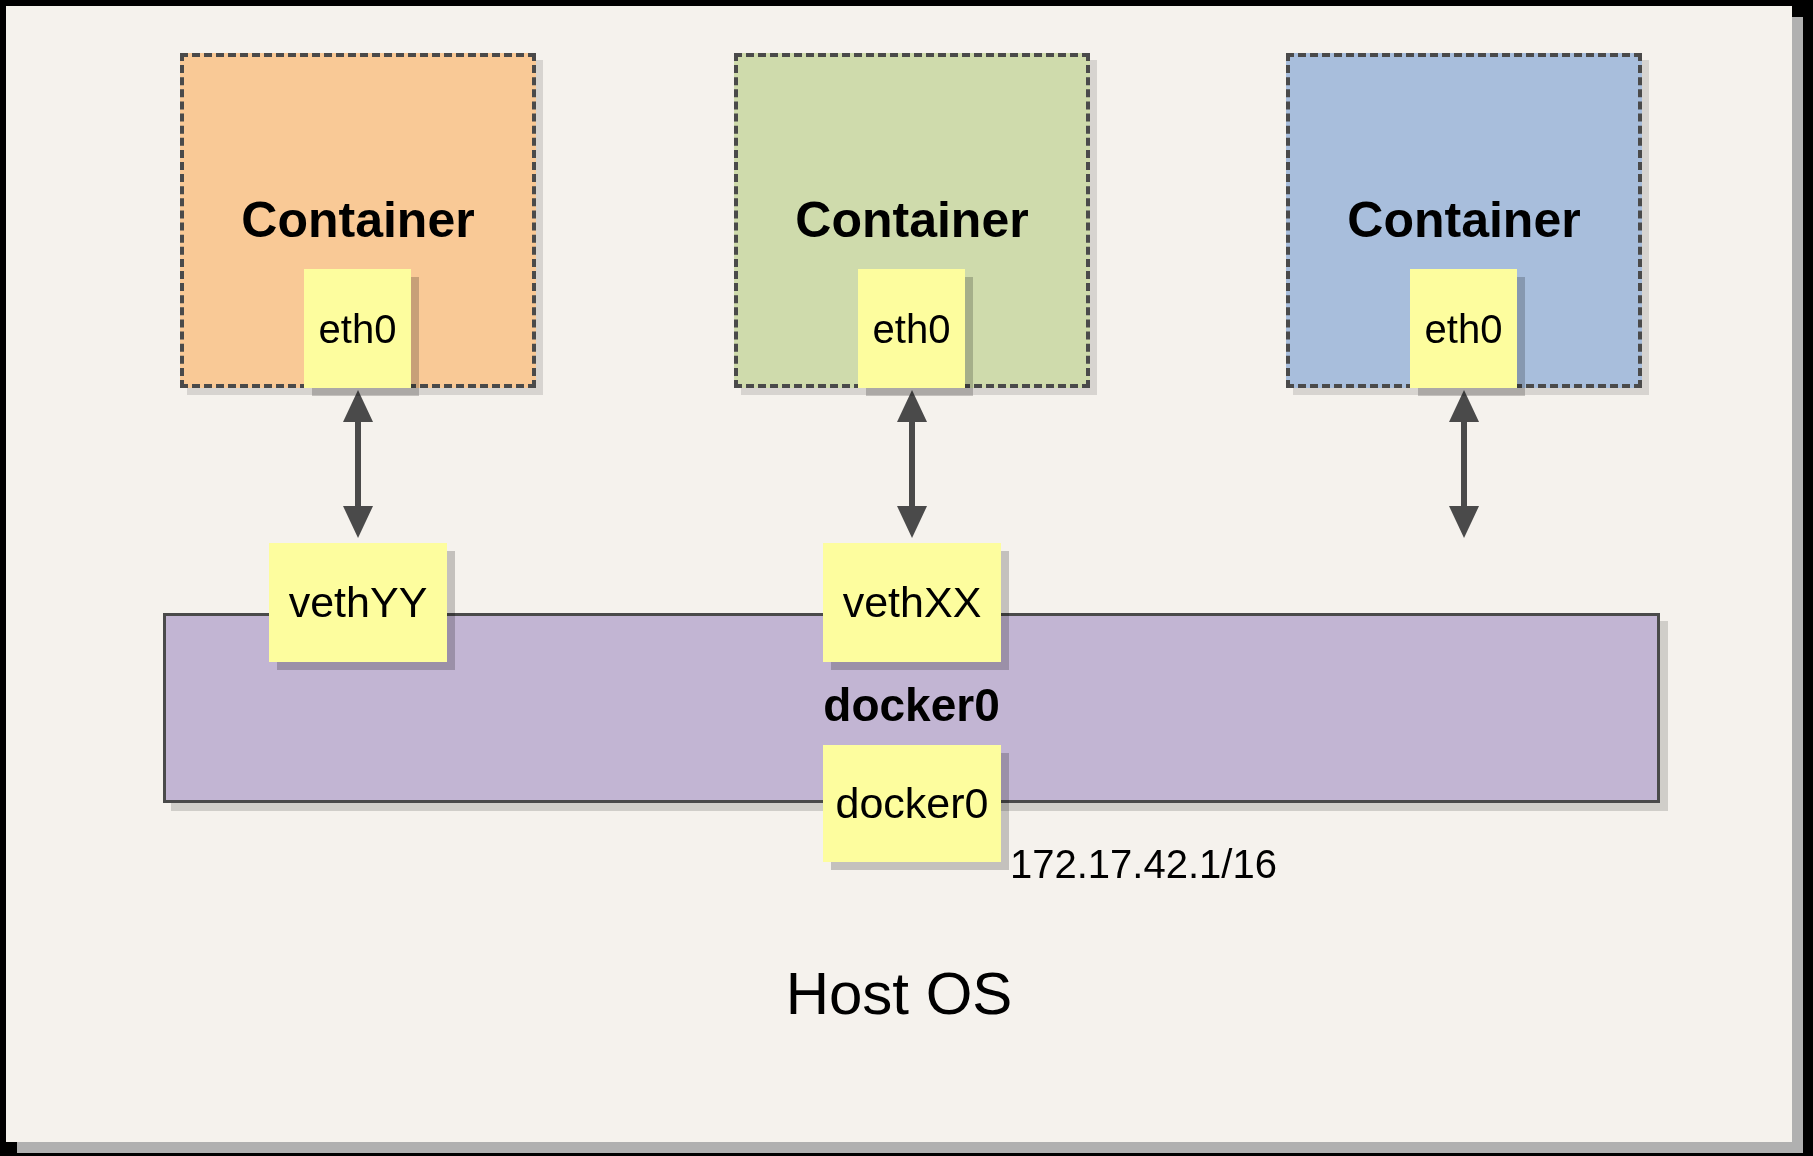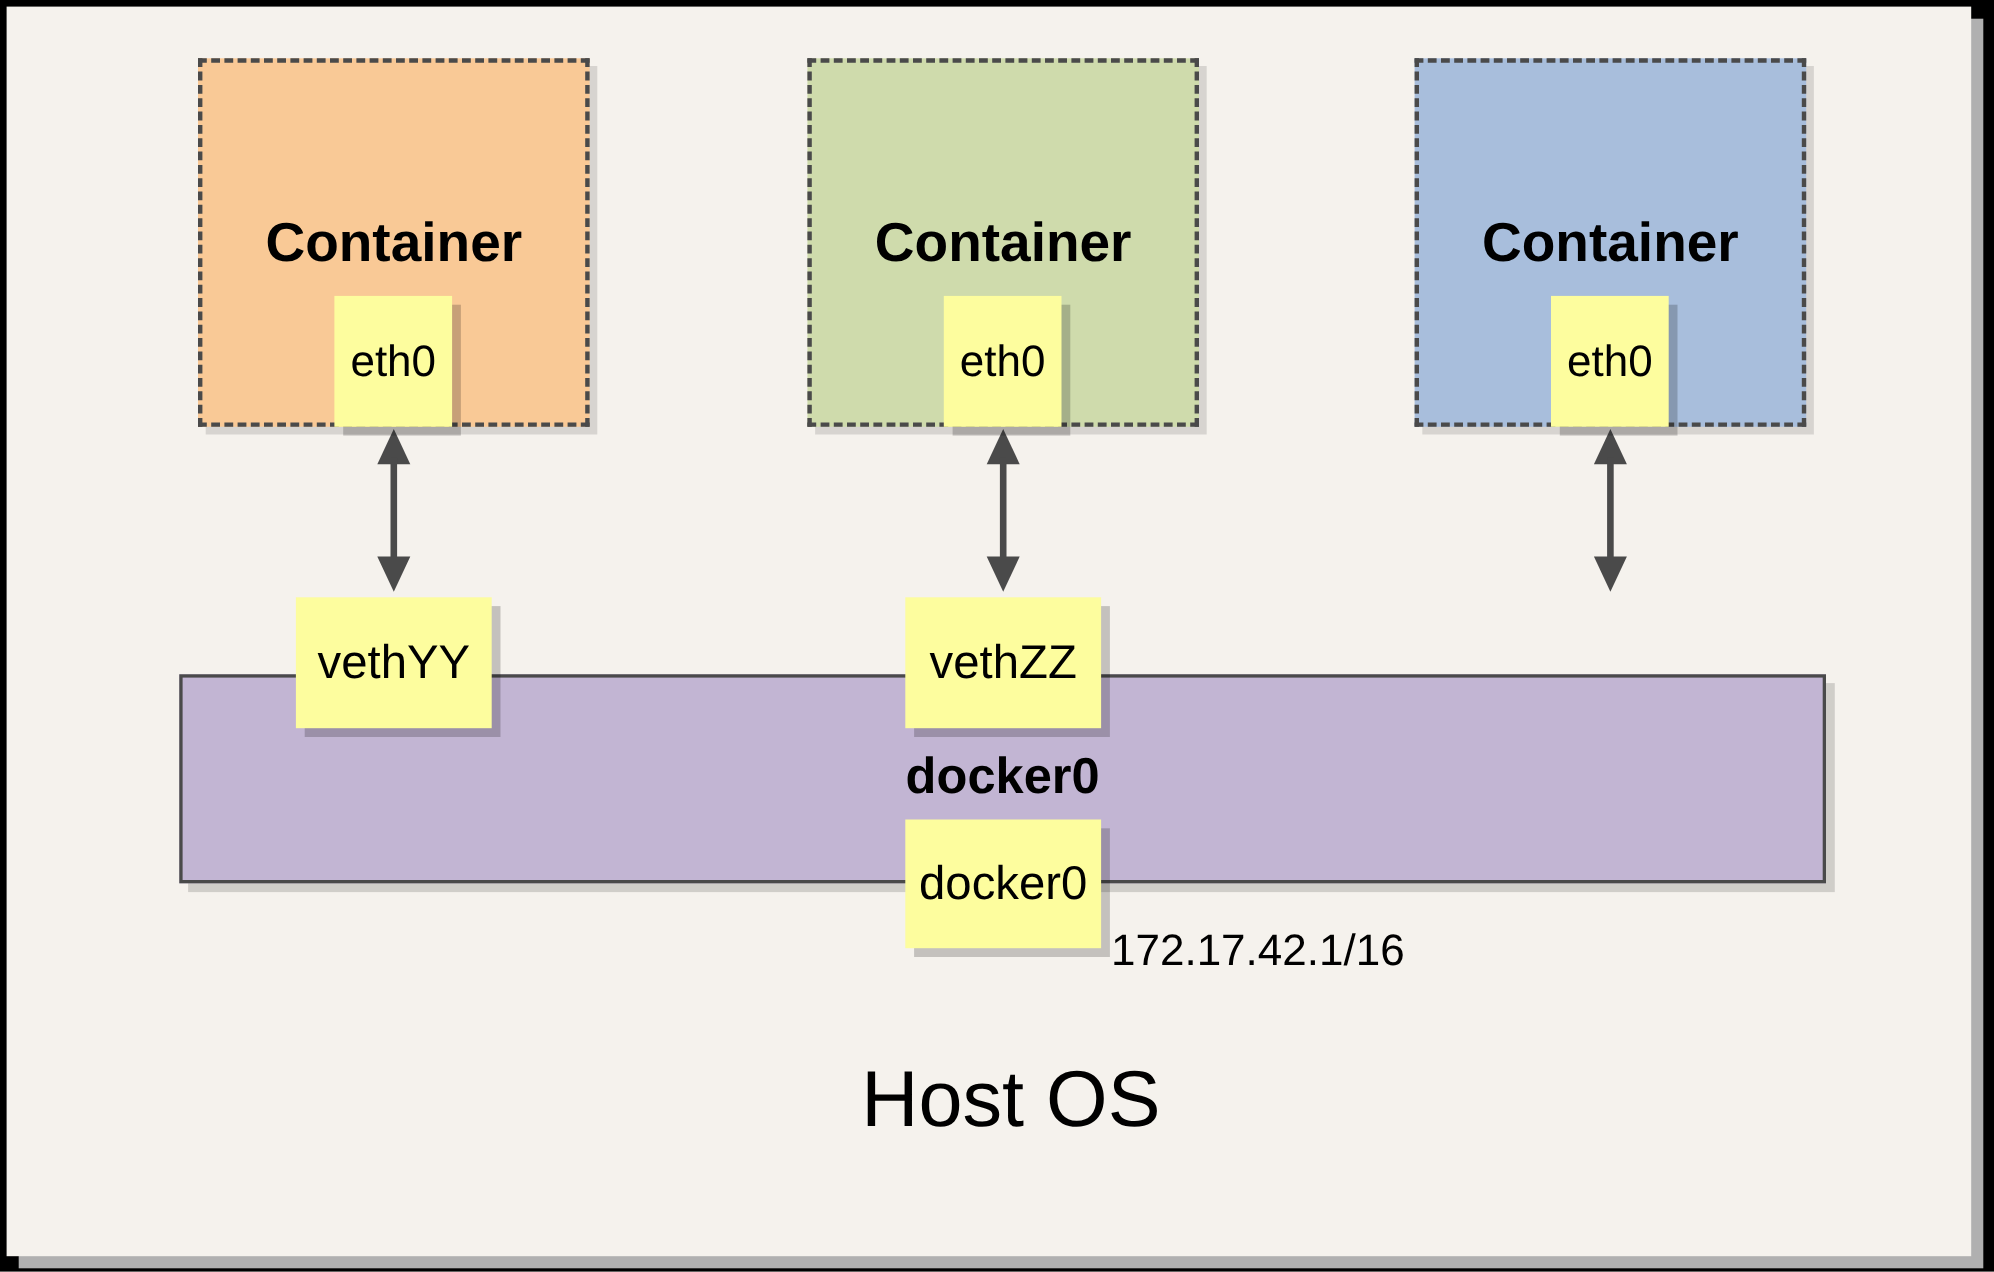--- a/index.html
+++ b/index.html
@@ -70,21 +70,21 @@
     font-size:46px; font-weight:bold; line-height:1; z-index:2;
   }
 
   .ip-label {
     position:absolute; left:1004px; top:836px;
     font-size:40px; line-height:1.1; z-index:2;
   }
 
   .host-label {
     position:absolute; left:0; width:100%; top:958px; text-align:center;
-    font-size:72px; line-height:1; z-index:1;padding-left:20px;
+    font-size:60px; line-height:1; z-index:1;
   }
 </style>
 </head>
 <body>
 
 <div class="canvas" style="background-color: rgb(0, 0, 0);">
   <div class="host-box" style="background-color: rgb(245, 242, 237); text-decoration: underline;">
 
     <div class="container-box c1" style="background-color: rgb(249, 201, 150);">
       <div class="container-title">Container</div>
@@ -113,21 +113,21 @@
     <div class="arrow arrow-3">
       <div class="head up"></div>
       <div class="shaft"></div>
       <div class="head down"></div>
     </div>
 
     <div class="bridge-bar" style="background-color: rgb(194, 181, 211);"></div>
     <div class="bridge-label">docker0</div>
 
     <div class="note veth veth-1" style="background-color: rgb(253, 253, 158);">vethYY</div>
-    <div class="note veth veth-2" style="background-color: rgb(253, 253, 158);">vethZZ</div>
+    <div class="note veth veth-2" style="background-color: rgb(253, 253, 158);">vethXX</div>
 
     <div class="note bridge-port" style="background-color: rgb(253, 253, 158);">docker0</div>
     <div class="ip-label">172.17.42.1/16</div>
 
     <div class="host-label">Host OS</div>
 
   </div>
 </div>
 
 </body></html>

